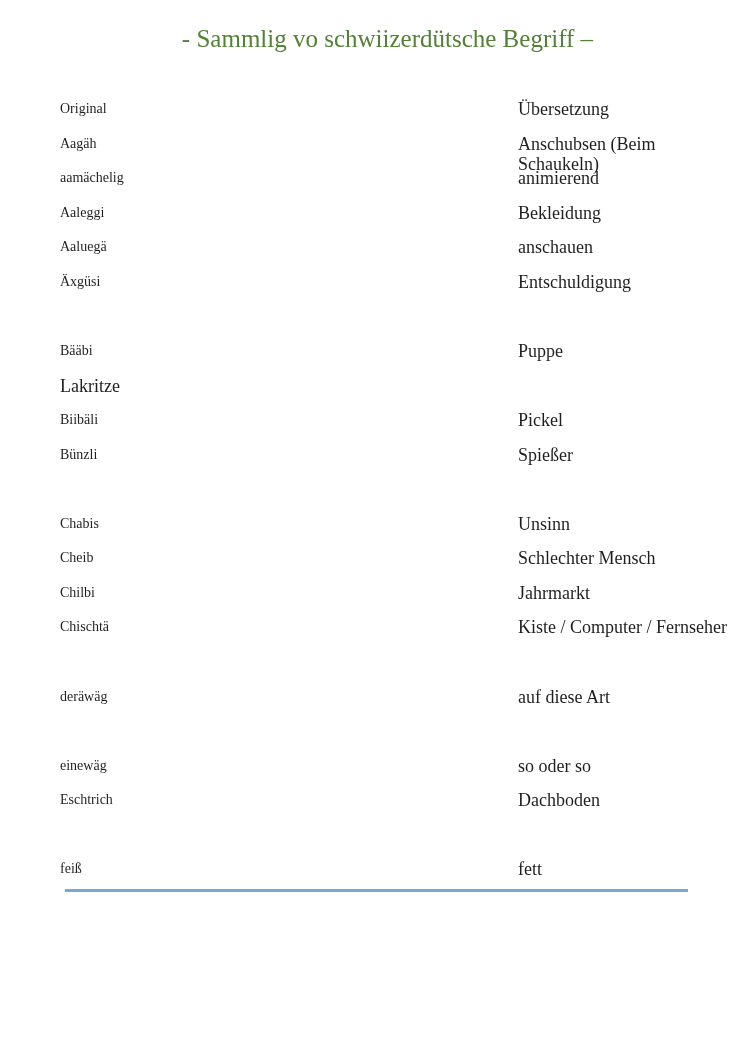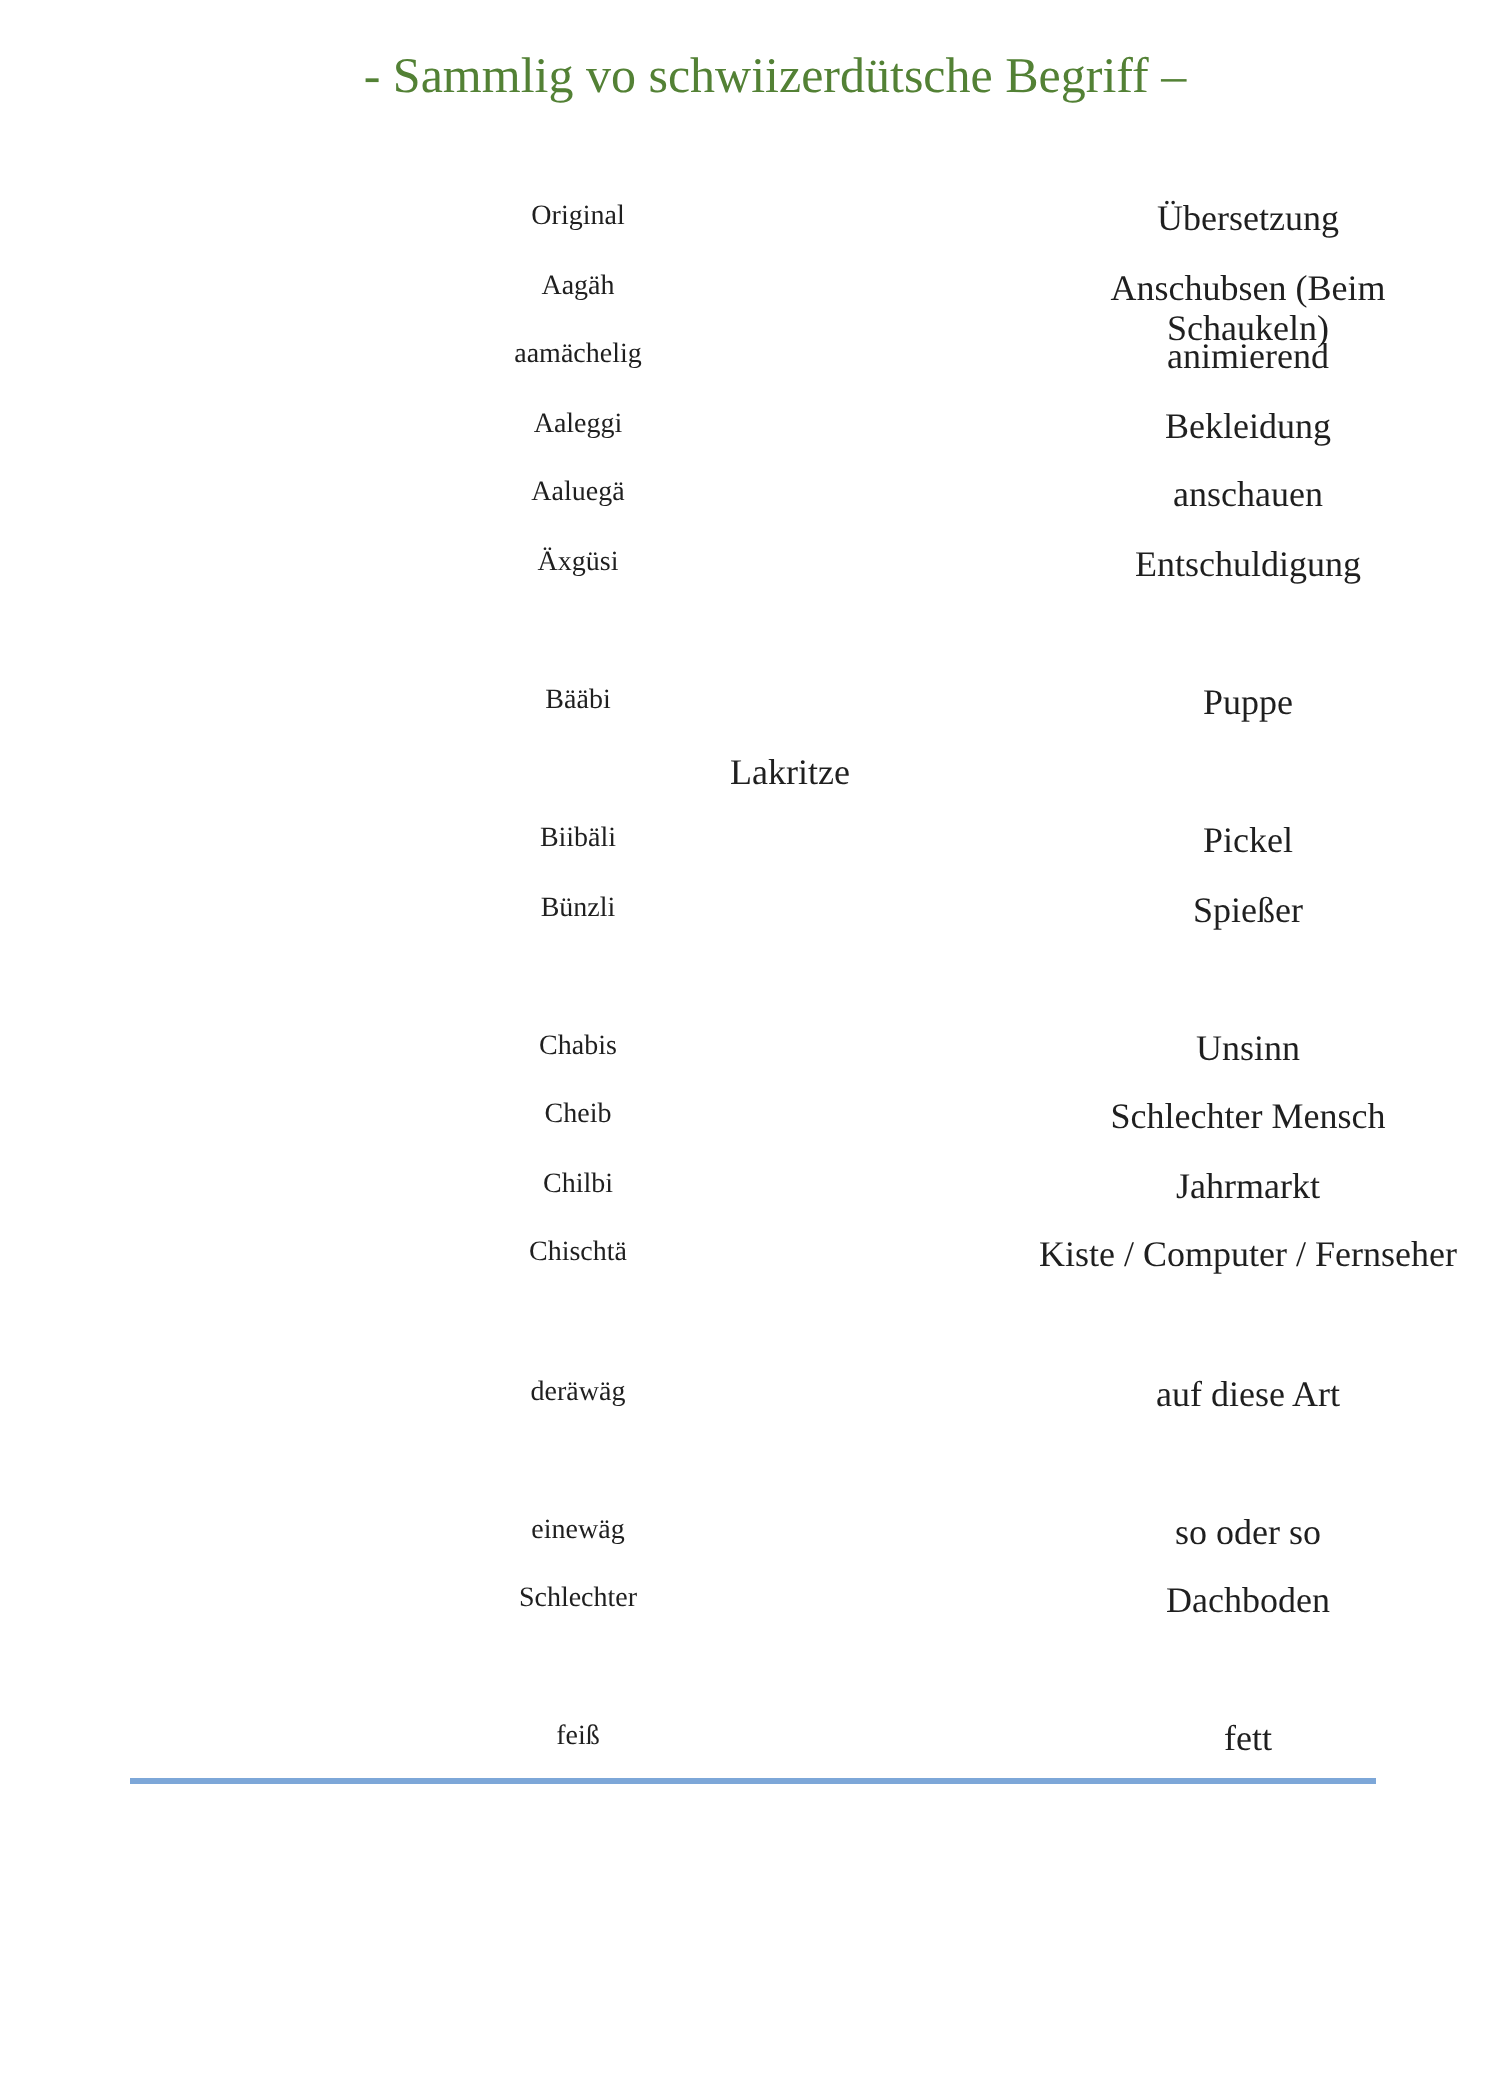--- a/index.html
+++ b/index.html
@@ -25,21 +25,20 @@
     line-height: 34px;
     font-weight: 400;
     color: #538135;
     white-space: nowrap;
   }
   .content {
     position: absolute;
     top: 97px;
     left: 60px;
     right: 0;
-    text-align: center;
   }
   .row {
     display: flex;
     height: 34.57px;
     align-items: flex-start;
   }
   .row .orig {
     width: 458px;
     flex: 0 0 458px;
     font-size: 14px;
@@ -135,21 +134,21 @@
       <div class="row">
         <span class="orig">deräwäg</span>
         <span class="trans">auf diese Art</span>
       </div>
       <div class="row spacer"></div>
       <div class="row">
         <span class="orig">einewäg</span>
         <span class="trans">so oder so</span>
       </div>
       <div class="row">
-        <span class="orig">Schlechter</span>
+        <span class="orig">Eschtrich</span>
         <span class="trans">Dachboden</span>
       </div>
       <div class="row spacer"></div>
       <div class="row">
         <span class="orig">feiß</span>
         <span class="trans">fett</span>
       </div>
       <div class="row">
         <span class="orig">flätt</span>
         <span class="trans">total</span>

